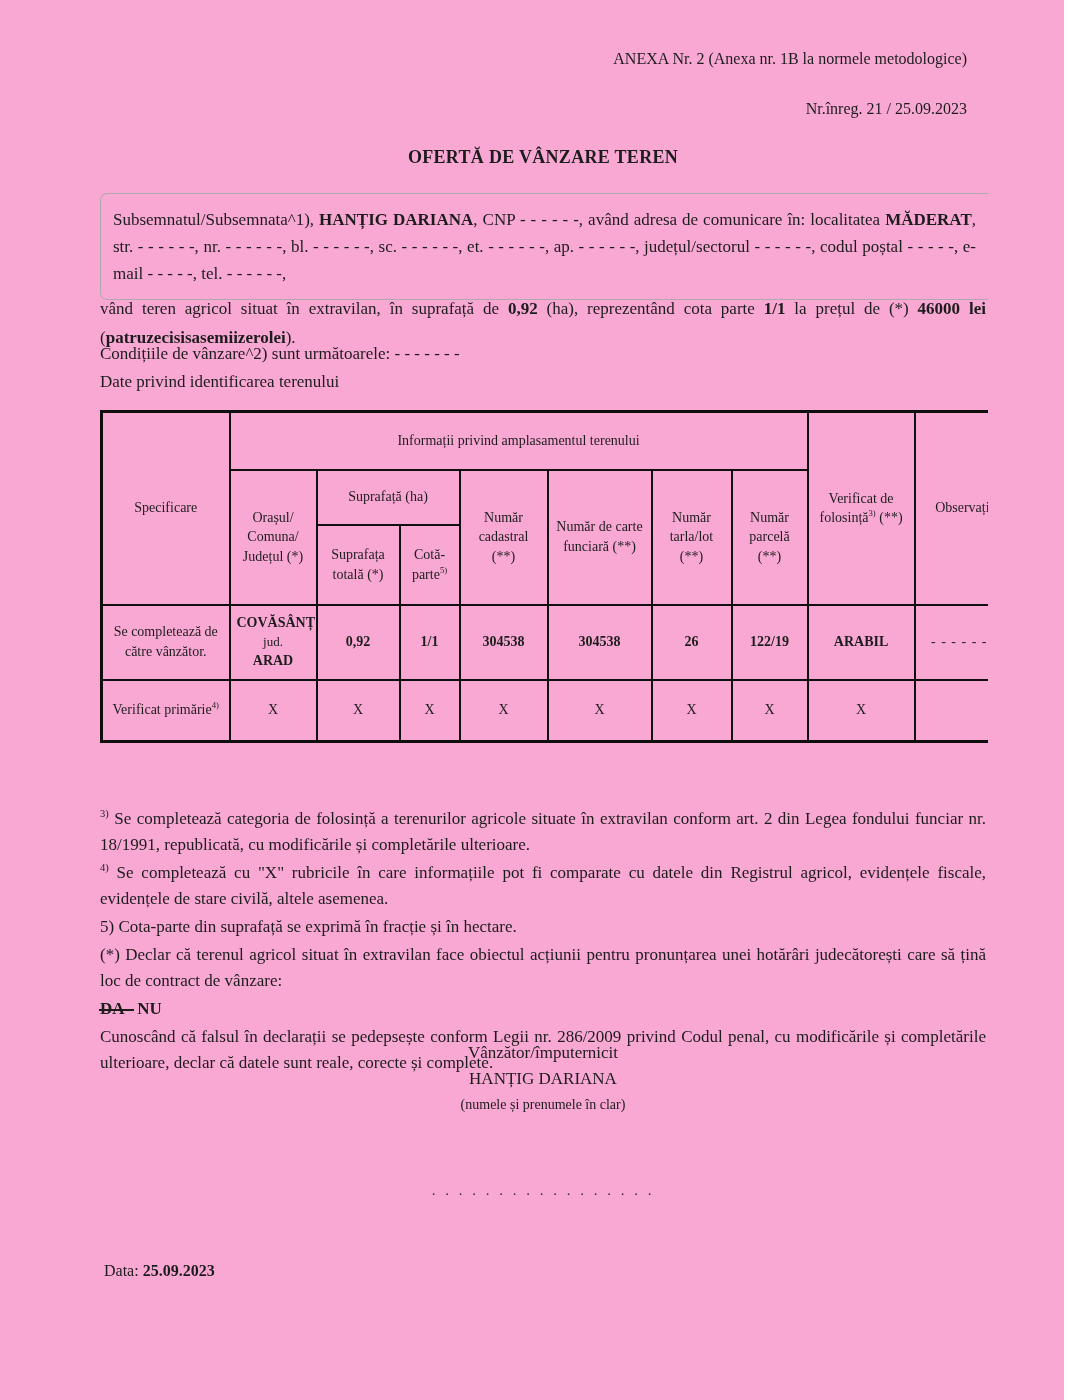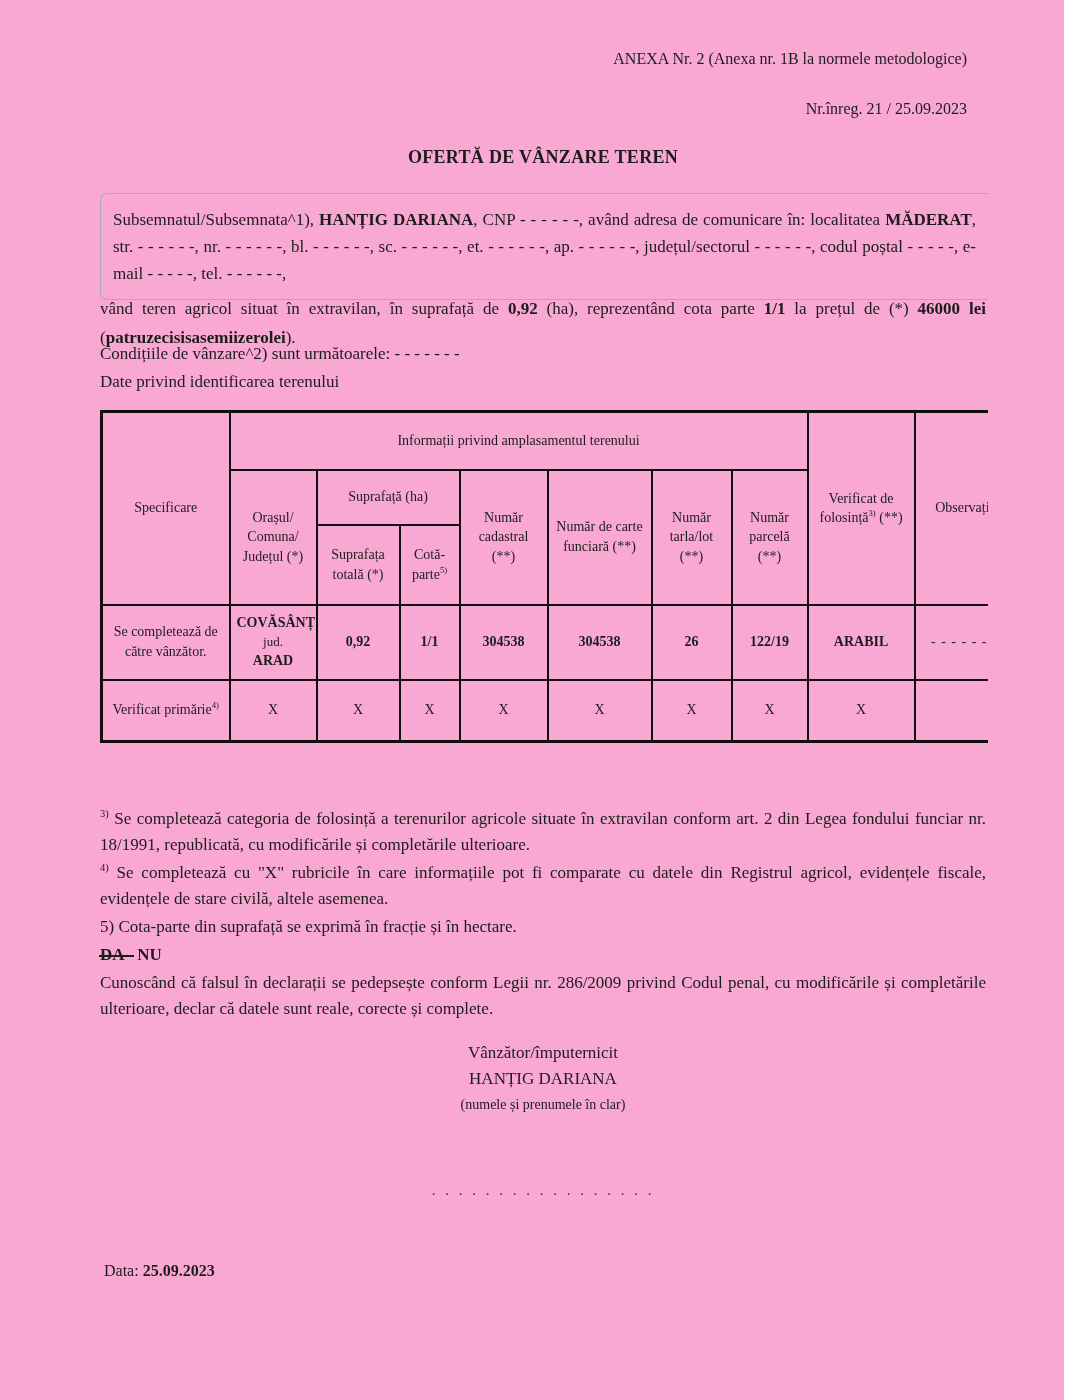--- a/index.html
+++ b/index.html
@@ -133,20 +133,21 @@
           <td></td>
         </tr>
       </tbody>
     </table>
   </div>
 
   <div class="notes">
     <p><sup>3)</sup><span> Se completează categoria de folosință a terenurilor agricole situate în extravilan conform art. 2 din Legea fondului funciar nr. 18/1991, republicată, cu modificările și completările ulterioare.</span></p>
     <p><sup>4)</sup><span> Se completează cu "X" rubricile în care informațiile pot fi comparate cu datele din Registrul agricol, evidențele fiscale, evidențele de stare civilă, altele asemenea.</span></p>
     <p>5) Cota-parte din suprafață se exprimă în fracție și în hectare.</p>
+    <p>(*) Declar că terenul agricol situat în extravilan face obiectul acțiunii pentru pronunțarea unei hotărâri judecătorești care să țină loc de contract de vânzare:</p>
     <p><span class="b s">DA</span><span class="b">&nbsp;&nbsp; NU</span></p>
     <p>Cunoscând că falsul în declarații se pedepsește conform Legii nr. 286/2009 privind Codul penal, cu modificările și completările ulterioare, declar că datele sunt reale, corecte și complete.</p>
   </div>
 
   <div class="sig">
     <div>Vânzător/împuternicit</div>
     <div>HANȚIG DARIANA</div>
     <div class="hint">(numele și prenumele în clar)</div>
   </div>
 

